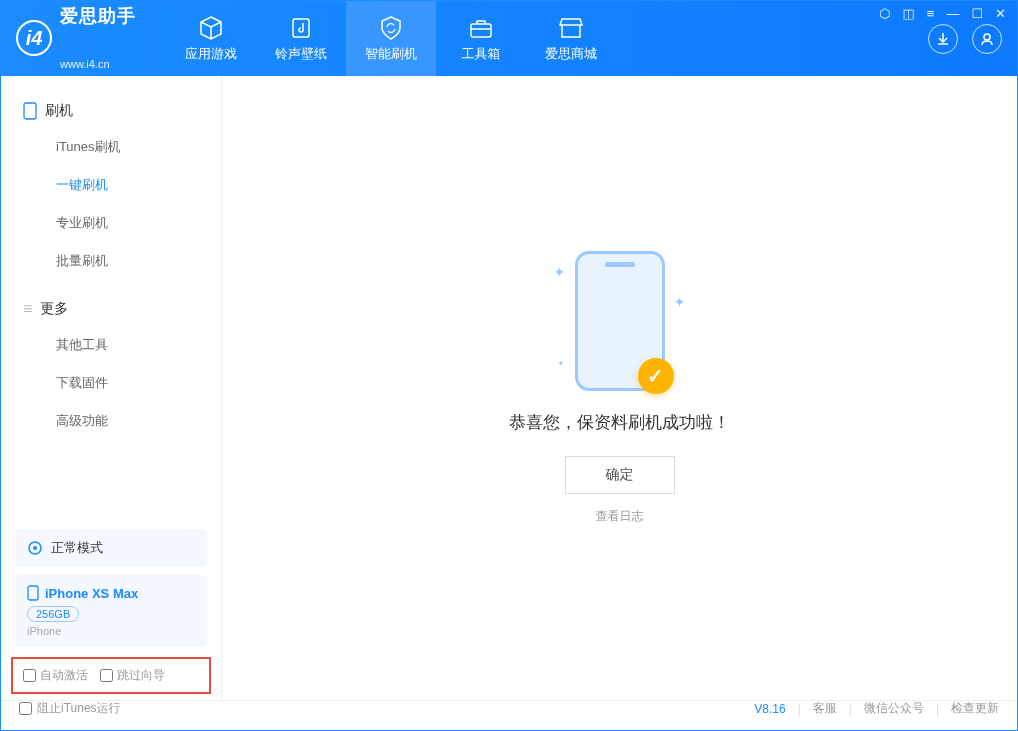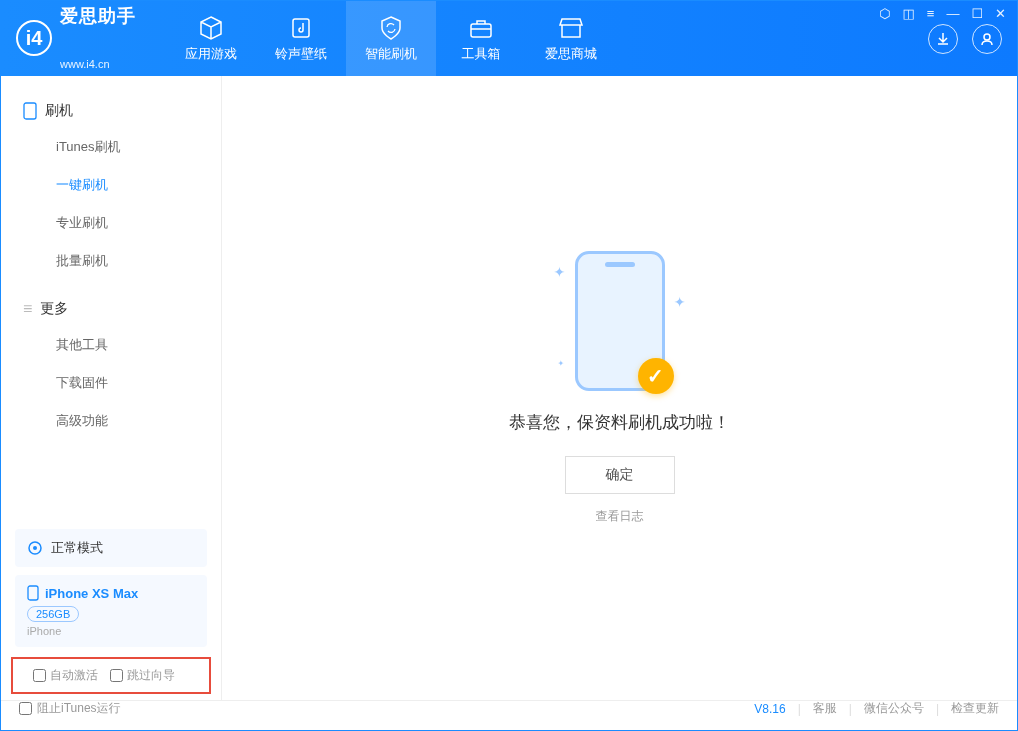--- a/index.html
+++ b/index.html
@@ -1,20 +1,20 @@
 <!DOCTYPE html>
 <html><head>
 <meta charset="utf-8">
 <style>
 * { margin: 0; padding: 0; box-sizing: border-box; font-family: "Microsoft YaHei", Arial, sans-serif; }
 body { background: #fff; width: 1018px; height: 731px; overflow: hidden; border: 1px solid #1a8cff; }
 
 .header { background: linear-gradient(to right, #1a8cff, #0d7aff); height: 75px; display: flex; align-items: center; padding: 0 15px; color: #fff; }
 .logo-area { display: flex; align-items: center; margin-right: 30px; }
-.logo-circle { width: 36px; height: 36px; border: 2px solid #fff; border-radius: 50%; display: flex; align-items: center; justify-content: center; font-size: 20px; font-weight: bold; margin-right: 8px; }
+.logo-circle { width: 36px; height: 36px; border: 2px solid #fff; border-radius: 50%; display: flex; align-items: center; justify-content: center; font-size: 20px; font-weight: bold; margin-right: 8px; font-style: italic; }
 .logo-text { display: flex; flex-direction: column; line-height: 1.1; }
 .logo-text .main { font-size: 18px; font-weight: bold; letter-spacing: 1px; }
 .logo-text .sub { font-size: 11px; opacity: 0.9; margin-top: 32px; }
 
 .nav-tabs { display: flex; height: 100%; }
 .nav-tab { width: 90px; display: flex; flex-direction: column; align-items: center; justify-content: center; cursor: pointer; font-size: 13px; gap: 4px; }
 .nav-tab.active { background: rgba(255,255,255,0.15); }
 .nav-tab .icon { width: 26px; height: 26px; display: flex; align-items: center; justify-content: center; }
 
 .header-right { margin-left: auto; display: flex; align-items: center; gap: 14px; }
@@ -26,21 +26,21 @@
 .sidebar { width: 221px; border-right: 1px solid #eee; padding-top: 18px; display: flex; flex-direction: column; }
 .side-section-title { display: flex; align-items: center; gap: 8px; padding: 8px 22px; font-size: 14px; color: #333; }
 .side-item { padding: 10px 0 10px 55px; font-size: 13px; color: #666; cursor: pointer; }
 .side-item.active { color: #1a8cff; }
 .sidebar-bottom { margin-top: auto; }
 .mode-box { margin: 8px 14px; background: #f5f9ff; border-radius: 4px; padding: 10px 12px; font-size: 13px; color: #333; display: flex; align-items: center; gap: 8px; }
 .device-box { margin: 0 14px 10px; background: #f5f9ff; border-radius: 4px; padding: 10px 12px; font-size: 13px; }
 .device-name { color: #1a8cff; font-weight: bold; display: flex; align-items: center; gap: 6px; }
 .device-cap { display: inline-block; border: 1px solid #9bc8ff; color: #1a8cff; font-size: 11px; padding: 1px 8px; border-radius: 10px; margin-top: 5px; }
 .device-type { font-size: 11px; color: #aaa; margin-top: 3px; }
-.check-row { border: 2px solid #e74c3c; margin: 6px 10px; padding: 8px 20px; display: flex; gap: 12px; font-size: 12px; color: #999; }
+.check-row { border: 2px solid #e74c3c; margin: 6px 10px; padding: 8px 10px; display: flex; gap: 12px; font-size: 12px; color: #999; }
 .check-row label { display: flex; align-items: center; gap: 4px; cursor: pointer; }
 .check-row input { width: 13px; height: 13px; }
 
 .main { flex: 1; display: flex; flex-direction: column; align-items: center; justify-content: center; }
 .phone-illus { position: relative; width: 90px; height: 140px; border: 3px solid #9bc8ff; border-radius: 14px; background: #e8f3ff; margin-bottom: 20px; }
 .phone-illus::before { content: ""; position: absolute; top: 8px; left: 50%; transform: translateX(-50%); width: 30px; height: 5px; background: #9bc8ff; border-radius: 3px; }
 .check-badge { position: absolute; right: -12px; bottom: -6px; width: 36px; height: 36px; background: #ffb400; border-radius: 50%; display: flex; align-items: center; justify-content: center; color: #fff; font-size: 20px; font-weight: bold; box-shadow: 0 2px 6px rgba(255,180,0,0.4); }
 .sparkle { position: absolute; color: #9bc8ff; font-size: 14px; }
 .sparkle.s1 { left: -24px; top: 10px; }
 .sparkle.s2 { right: -24px; top: 40px; }

